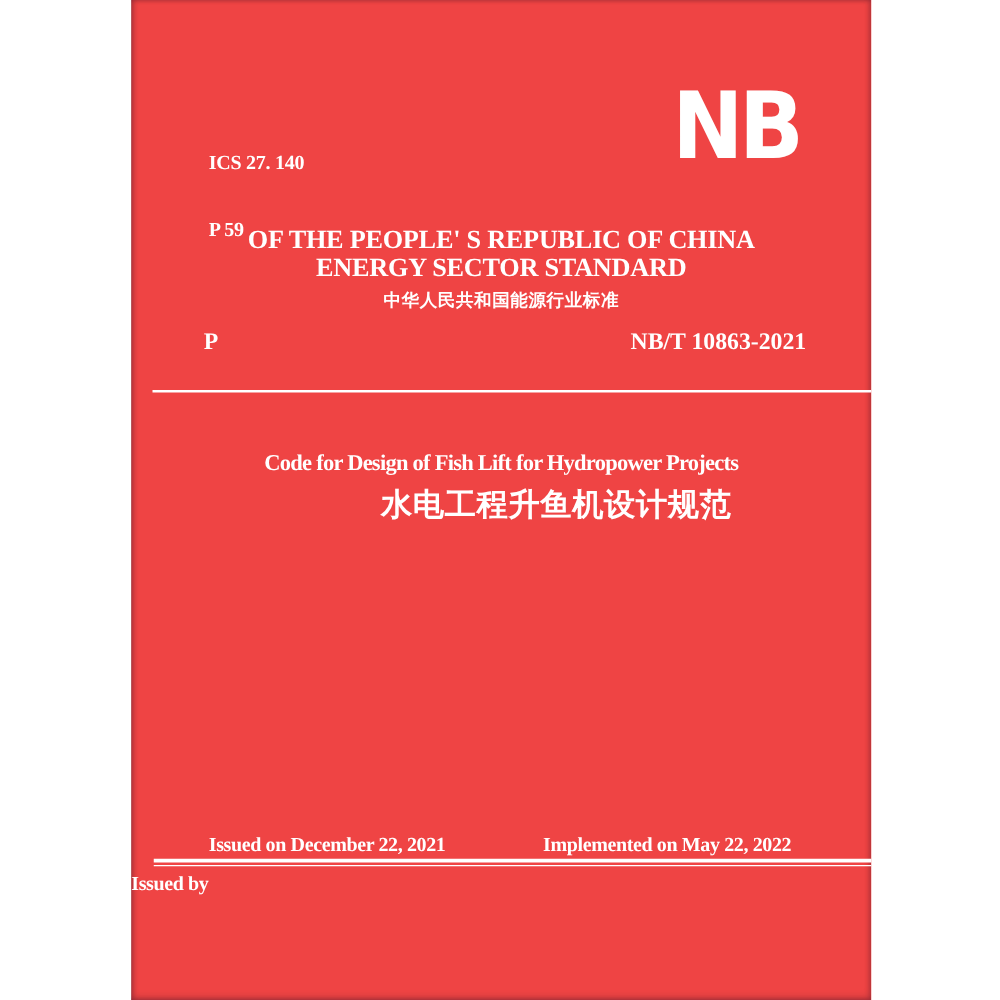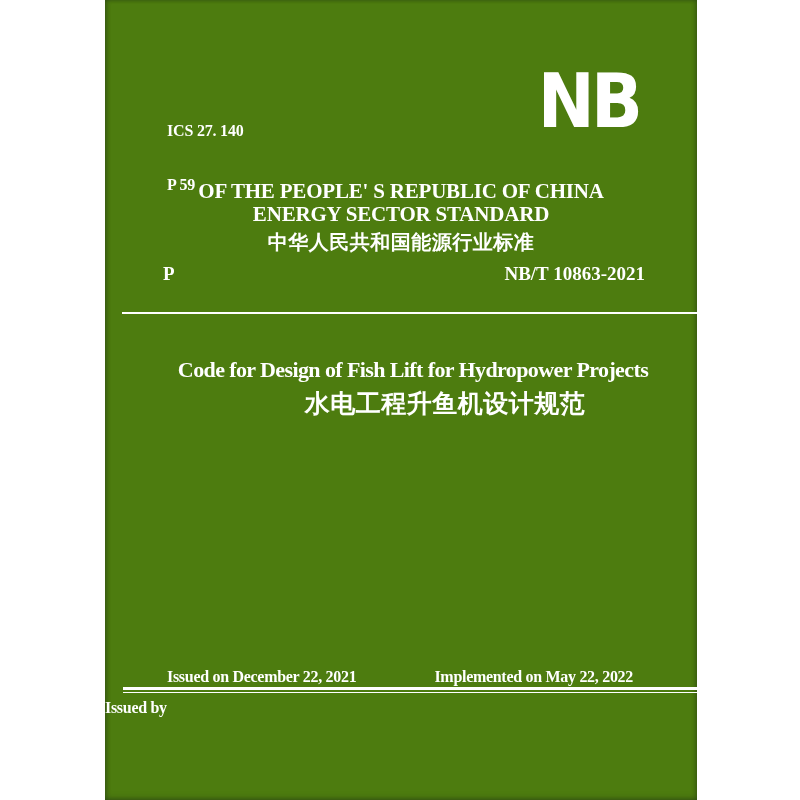--- a/index.html
+++ b/index.html
@@ -6,21 +6,21 @@
   body {
     width: 800px; height: 800px;
     background: #ffffff;
     font-family: "Liberation Serif", "DejaVu Serif", serif;
     overflow: hidden; position: relative;
   }
   .page { position: absolute; top: 0; left: 0; width: 800px; height: 800px; background: #ffffff; }
 
   .cover {
     position: absolute; left: 105px; top: 0; width: 592px; height: 800px;
-    background: #4d7c0f;
+    background: #ef4444;
     box-shadow: inset 2px 0 4px rgba(0,0,30,0.22), inset -2px 0 4px rgba(0,0,30,0.18), inset 0 -3px 6px rgba(0,0,30,0.12);
     color: #ffffff;
   }
   .cover * { color: #ffffff; }
 
   .ics-block {
     position: absolute; left: 62px; top: 86px;
     font-size: 16px; font-weight: bold; line-height: 18px;
     letter-spacing: -0.2px; white-space: pre;
   }
@@ -36,40 +36,40 @@
   .header-block {
     position: absolute; left: 0; top: 180px; width: 100%;
     text-align: center;
   }
   .header-en {
     font-size: 21px; font-weight: bold; line-height: 23px;
     letter-spacing: -0.2px;
   }
   .header-zh {
     margin-top: 4px;
-    font-family: Liberation Sans, sans-serif;
-    font-size: 20px; font-weight: bold; line-height: 24px;
+    font-family: Liberation Mono, monospace;
+    font-size: 14px; font-weight: bold; line-height: 24px;
     letter-spacing: 0.5px;
   }
 
   .code-row {
     position: absolute; left: 0; top: 263px; width: 100%;
     box-sizing: border-box; padding: 0 52px 0 58px;
     display: flex; justify-content: space-between; align-items: baseline;
     font-size: 19px; font-weight: bold; line-height: 21px;
   }
 
   .rule-top {
     position: absolute; left: 17px; right: 0; top: 312px; height: 2px;
     background: #ffffff;
   }
 
   .title-en {
-    position: absolute; left: 12px; top: 357px; width: 100%;
-    text-align: center; font-size: 22px; font-weight: bold;
+    position: absolute; left: 0; top: 357px; width: 100%;
+    text-align: center; font-size: 18px; font-weight: bold;
     letter-spacing: -0.6px; line-height: 26px;
   }
   .title-zh {
     position: absolute; left: 0; top: 389px; width: 100%;
     text-align: center;
     font-family: "DejaVu Sans", "Liberation Sans", sans-serif;
     font-size: 25px; font-weight: bold; letter-spacing: 0.5px; line-height: 30px; padding-left: 44px;
   }
 
   .dates-row {

